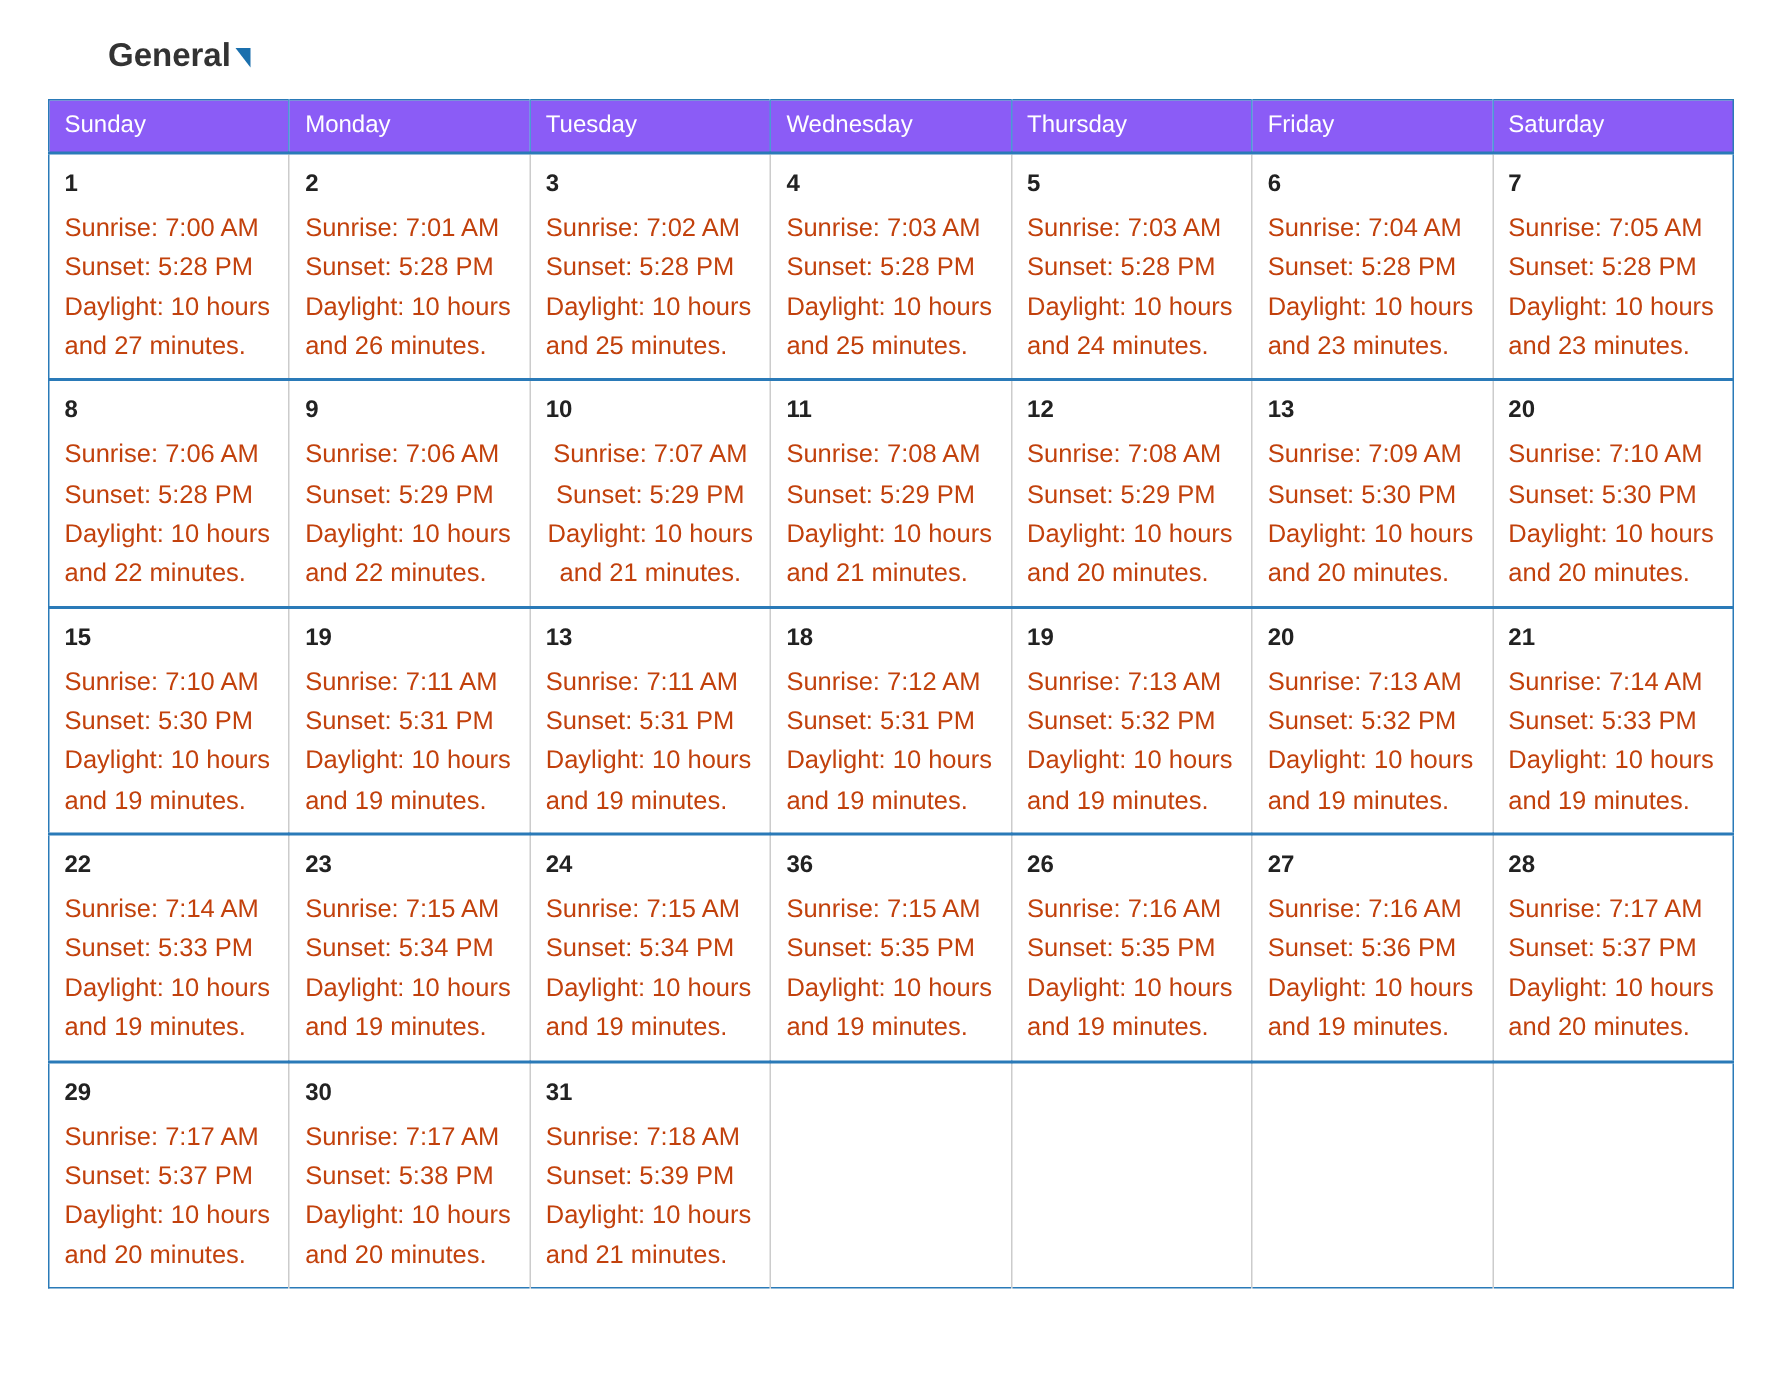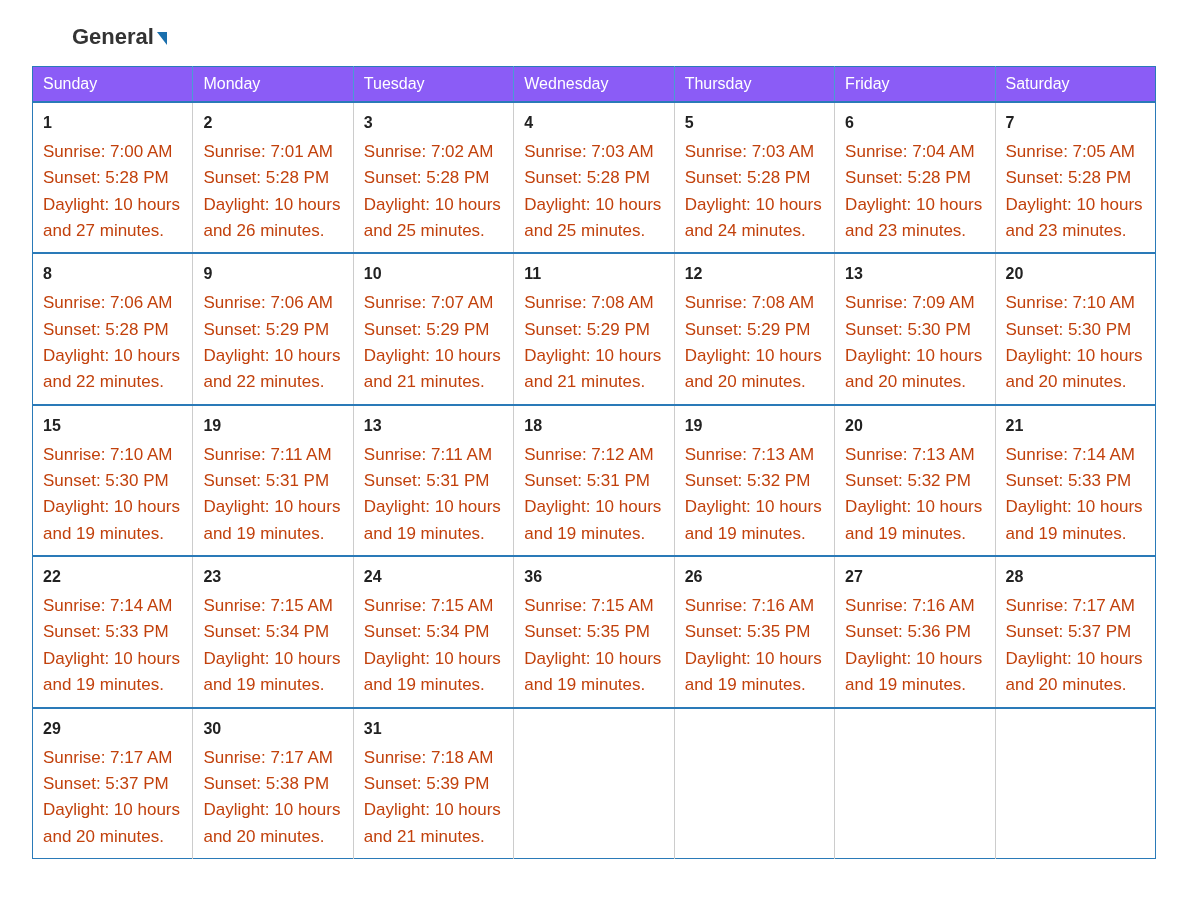--- a/index.html
+++ b/index.html
@@ -186,21 +186,21 @@
         </td>
         <td>
           <span class="day-number">9</span>
           <div class="day-info" style="white-space: pre-line;">Sunrise: 7:06 AM
 Sunset: 5:29 PM
 Daylight: 10 hours
 and 22 minutes.</div>
         </td>
         <td>
           <span class="day-number">10</span>
-          <div class="day-info" style="white-space: pre-line;">Sunrise: 7:07 AM
+          <div class="day-info" style="white-space: pre-line; text-align: center;">Sunrise: 7:07 AM
 Sunset: 5:29 PM
 Daylight: 10 hours
 and 21 minutes.</div>
         </td>
         <td>
           <span class="day-number">11</span>
           <div class="day-info" style="white-space: pre-line;">Sunrise: 7:08 AM
 Sunset: 5:29 PM
 Daylight: 10 hours
 and 21 minutes.</div>

